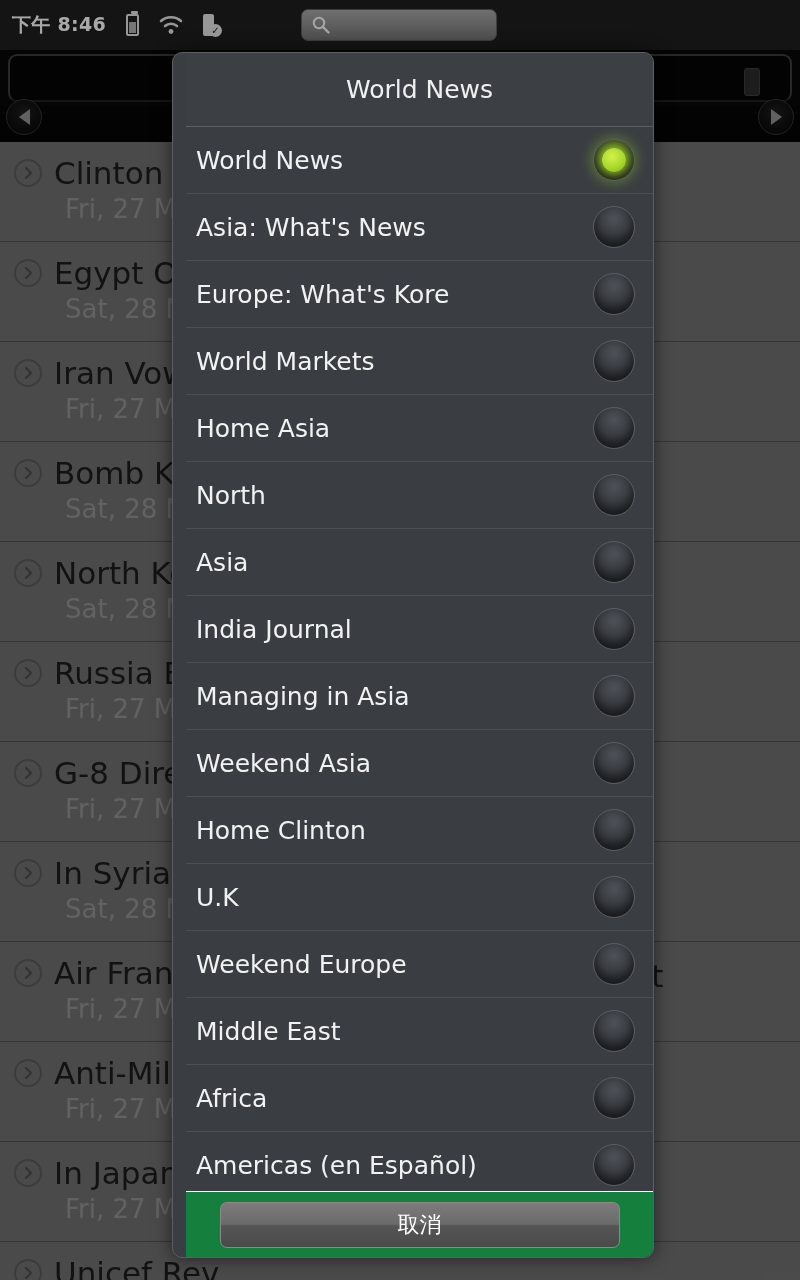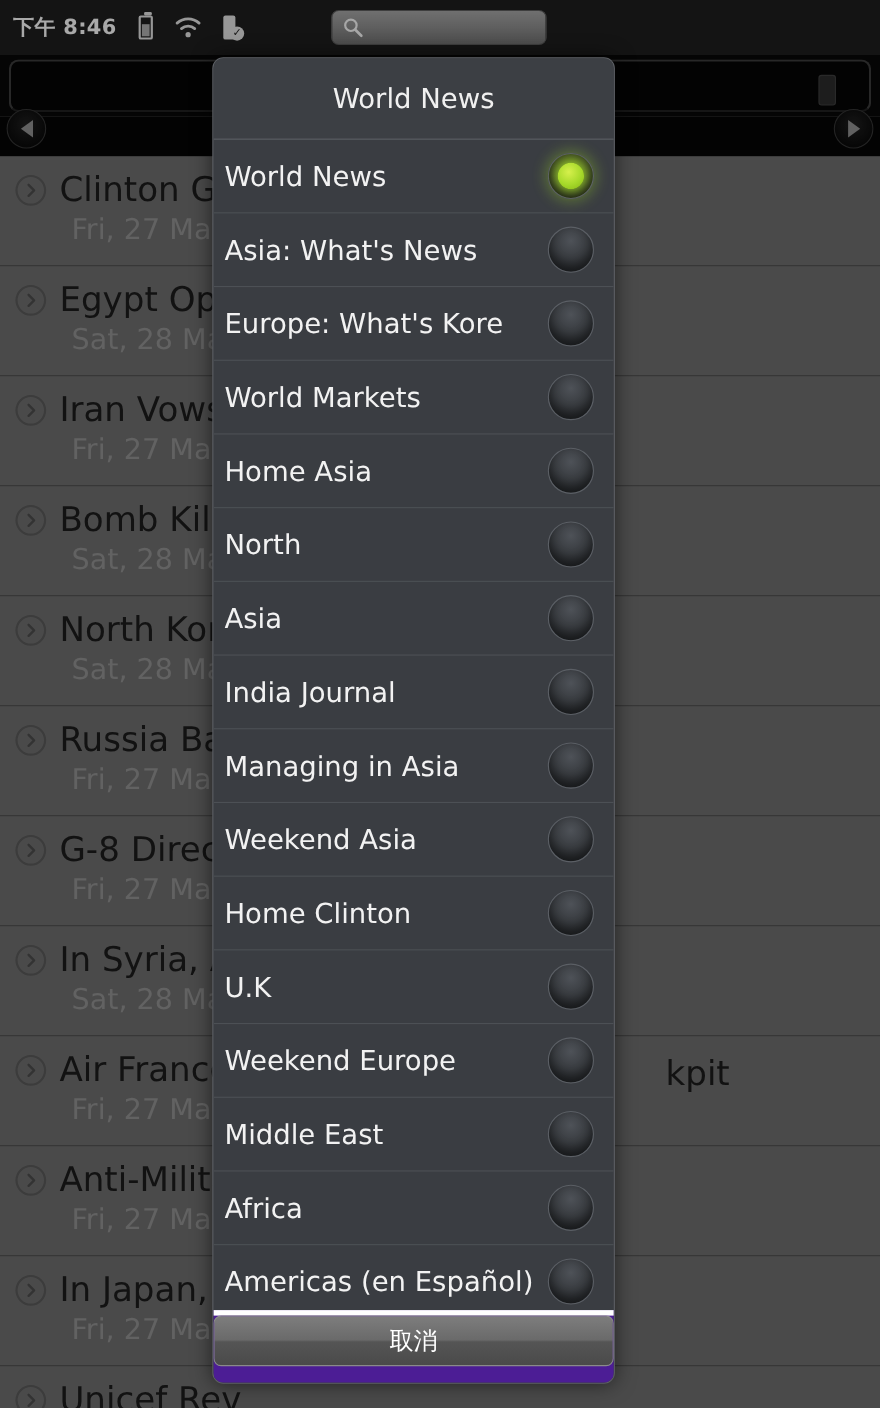--- a/index.html
+++ b/index.html
@@ -205,30 +205,31 @@
   #dim {
     position: absolute;
     inset: 0;
     background: rgba(0,0,0,0.30);
     z-index: 6;
   }
 
   
   #dialog {
     position: absolute;
-    left: 193px; top: 52px;
-    width: 366px; height: 1206px;
+    left: 172px; top: 52px;
+    width: 482px; height: 1206px;
     background: #3a3d42;
     border-radius: 10px;
     border: 1px solid #5c5f64;
     z-index: 10;
     display: flex;
     flex-direction: column;
     overflow: hidden;
     box-shadow: 0 0 18px rgba(0,0,0,0.55);
+    padding-left: 13px;
   }
   #dialog-title {
     height: 74px;
     flex: 0 0 auto;
     display: flex;
     align-items: center;
     justify-content: center;
     color: #f0f0f0;
     font-size: 25px;
     border-bottom: 1px solid #5c6066;
@@ -274,25 +275,25 @@
     display: block;
     width: 24px; height: 24px;
     border-radius: 50%;
     background: radial-gradient(circle at 42% 35%, #d6f04c 0%, #a6d92a 55%, #86b516 100%);
     box-shadow: 0 0 9px 2px rgba(170,230,50,0.65);
   }
 
   #dialog-footer {
     flex: 0 0 auto;
     height: 66px;
-    border-top: 5px solid #ffffff;
-    display: flex;
-    align-items: flex-start;
+    border-top: 1px solid #ffffff;
+    display: flex;
+    align-items: center;
     justify-content: center;
-    background: #4c1d95;
+    background: #15803d;
   }
   #cancel-button {
     width: 400px; height: 46px;
     border-radius: 7px;
     background: linear-gradient(to bottom, #7d7d7d 0%, #6a6a6a 48%, #555555 52%, #4a4a4a 100%);
     border: 1px solid #8a8a8a;
     color: #ffffff;
     font-size: 22px;
     display: flex;
     align-items: center;

